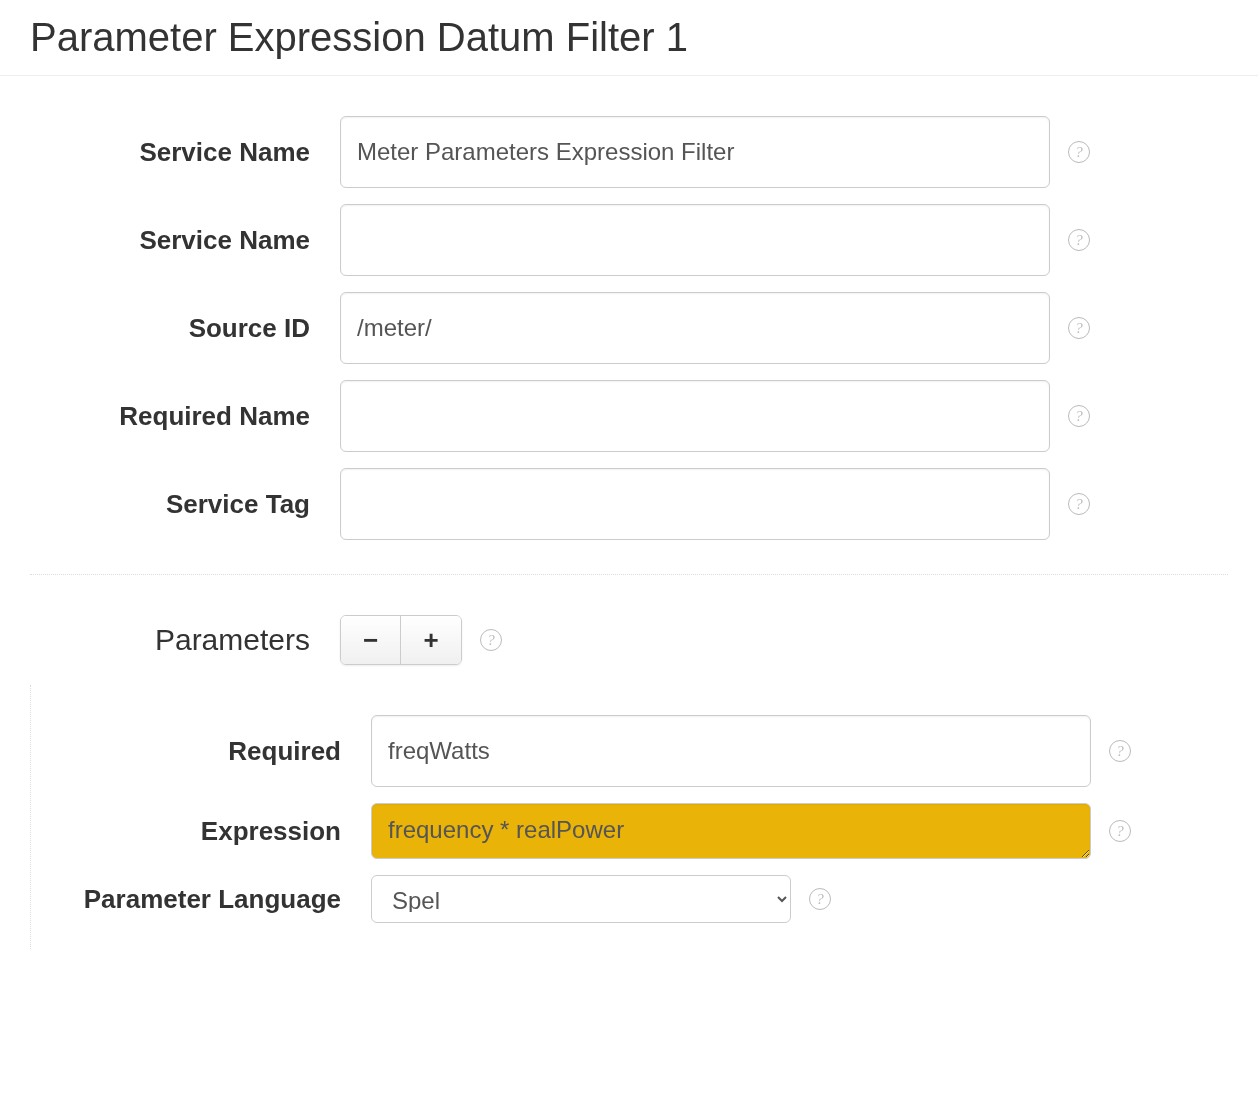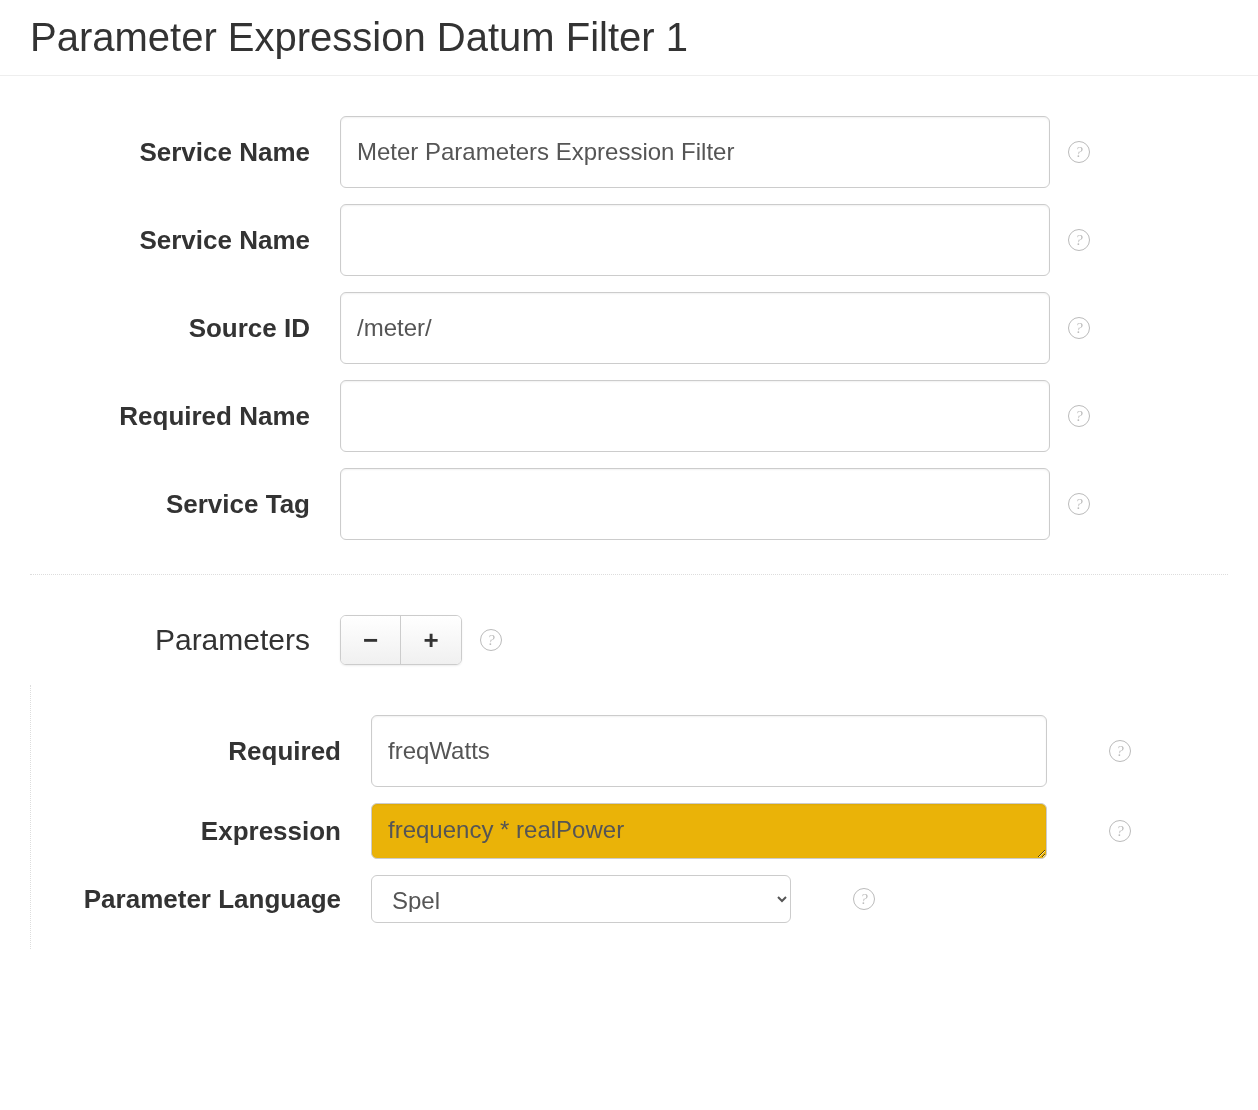--- a/index.html
+++ b/index.html
@@ -140,21 +140,20 @@
   .nested-section {
     border-left: 1px dotted #ddd;
     margin-left: 30px;
     padding: 30px 30px 10px 0;
   }
   .nested-section .form-label {
     width: 340px;
   }
   .nested-section .form-input-wrap {
     max-width: 760px;
-    gap: 44px;
   }
 </style>
 </head>
 <body>
 
 <h1 class="page-title">Parameter Expression Datum Filter 1</h1>
 
 <div class="form-section">
 
   <div class="form-row">

